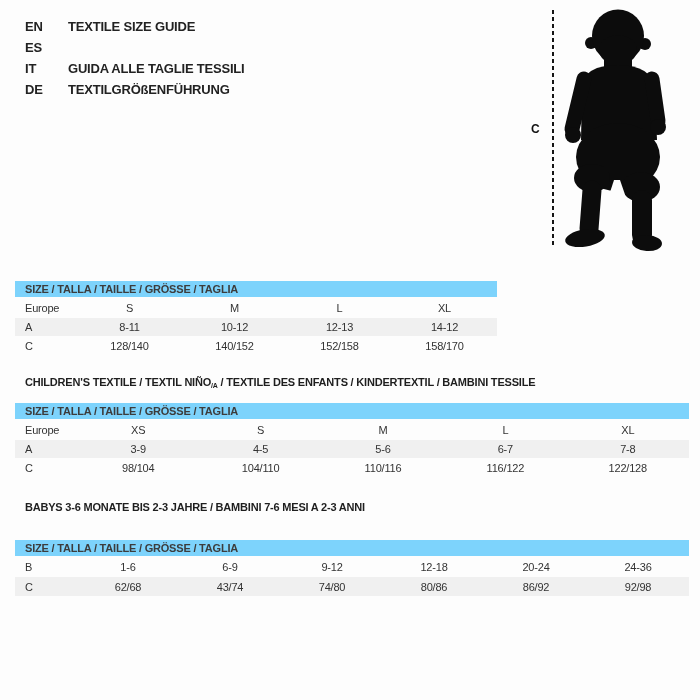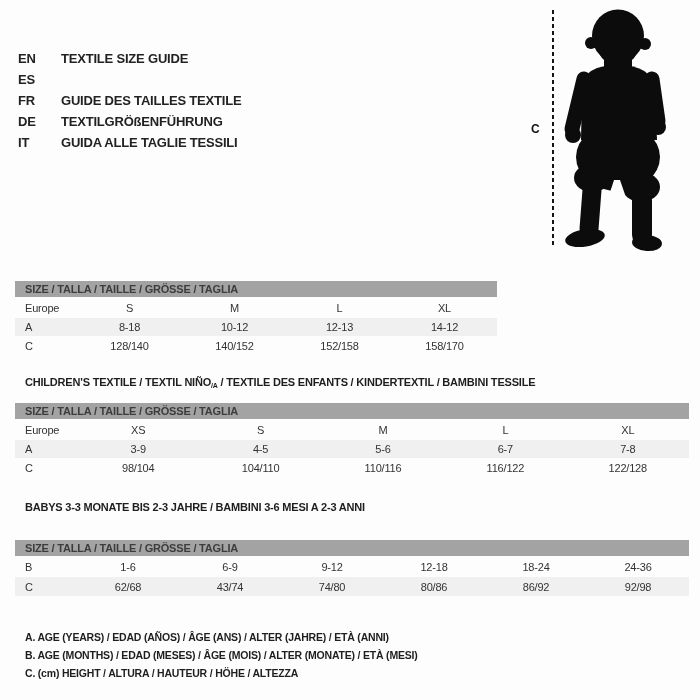--- a/index.html
+++ b/index.html
@@ -2,39 +2,39 @@
 <html><head>
 <meta charset="utf-8">
 <style>
   html,body{margin:0;padding:0;background:#fdfdfd;}
   .canvas{
     position:relative;width:700px;height:700px;background:#fdfdfd;
     font-family:"Liberation Sans",sans-serif;color:#2a2a2a;
     letter-spacing:-0.2px;overflow:hidden;
   }
   
-  .lang-list{position:absolute;left:18px;top:16px;margin-top:32px;}
+  .lang-list{position:absolute;left:25px;top:16px;}
   .lang-row{display:flex;font-size:13px;font-weight:700;line-height:21px;color:#222;}
   .lang-code{width:43px;}
   
   .measure-line{
     position:absolute;left:552px;top:10px;width:2px;height:236px;
     background:repeating-linear-gradient(to bottom,#151515 0 4px,transparent 4px 7px);
   }
   .measure-label{position:absolute;left:531px;top:122px;font-size:12px;font-weight:700;color:#111;}
   .baby-svg{position:absolute;left:558px;top:5px;}
   
   .sec-title{position:absolute;left:25px;font-size:11px;font-weight:700;color:#1e1e1e;line-height:18px;}
   .sub{font-size:7px;vertical-align:-2px;}
   
   table.size-table{position:absolute;border-collapse:collapse;table-layout:fixed;font-size:11px;color:#333;}
   .size-table td{padding:0;text-align:center;vertical-align:middle;overflow:hidden;white-space:nowrap;}
   .size-table td.lbl{text-align:left;padding-left:10px;}
   .size-table tr.hdr td{
-    background:#a3a3a3;text-align:left;padding-left:10px;
+    background:#7dd3fc;text-align:left;padding-left:10px;
     font-weight:700;color:#3c3c3c;
   }
   .size-table tr.hdr{height:16px;}
   .size-table tr.r-top{height:21px;margin-top:8px;}
   .size-table tr.r-mid{height:18px;}
   .size-table tr.r-bot{height:19px;}
   .size-table tr.alt td{background:#f0f0f0;}
   
   .footnotes{position:absolute;left:25px;top:628px;font-size:10.5px;font-weight:700;color:#1e1e1e;line-height:18px;}
 </style>
@@ -45,30 +45,26 @@
 
   <div class="lang-list">
     <div class="lang-row">
       <span class="lang-code">EN</span>
       <span class="lang-label">TEXTILE SIZE GUIDE</span>
     </div>
     <div class="lang-row">
       <span class="lang-code">ES</span>
     </div>
     <div class="lang-row">
-      <span class="lang-code">FR</span>
-      <span class="lang-label">GUIDE DES TAILLES TEXTILE</span>
+      <span class="lang-code">IT</span>
+      <span class="lang-label">GUIDA ALLE TAGLIE TESSILI</span>
     </div>
     <div class="lang-row">
       <span class="lang-code">DE</span>
       <span class="lang-label">TEXTILGRÖßENFÜHRUNG</span>
-    </div>
-    <div class="lang-row">
-      <span class="lang-code">IT</span>
-      <span class="lang-label">GUIDA ALLE TAGLIE TESSILI</span>
     </div>
   </div>
 
   <div class="measure-line"></div>
   <div class="measure-label">C</div>
   <svg class="baby-svg" width="125" height="250" viewBox="0 0 125 250" aria-hidden="true">
     <g fill="#0c0c0c" stroke="none">
 
       <circle cx="33" cy="38" r="6"></circle>
       <circle cx="87" cy="39" r="6"></circle>
@@ -118,21 +114,21 @@
     </tr>
     <tr class="r-top">
       <td class="lbl">Europe</td>
       <td>S</td>
       <td>M</td>
       <td>L</td>
       <td>XL</td>
     </tr>
     <tr class="r-mid alt">
       <td class="lbl">A</td>
-      <td>8-18</td>
+      <td>8-11</td>
       <td>10-12</td>
       <td>12-13</td>
       <td>14-12</td>
     </tr>
     <tr class="r-bot">
       <td class="lbl">C</td>
       <td>128/140</td>
       <td>140/152</td>
       <td>152/158</td>
       <td>158/170</td>
@@ -176,21 +172,21 @@
       <td>98/104</td>
       <td>104/110</td>
       <td>110/116</td>
       <td>116/122</td>
       <td>122/128</td>
     </tr>
   </tbody>
     </table>
 
   <div class="sec-title" style="top:498px;">
-    <div>BABYS 3-3 MONATE BIS 2-3 JAHRE / BAMBINI 3-6 MESI A 2-3 ANNI</div>
+    <div>BABYS 3-6 MONATE BIS 2-3 JAHRE / BAMBINI 7-6 MESI A 2-3 ANNI</div>
   </div>
 
   <table class="size-table" style="left:15px;top:540px;width:674px;">
     <colgroup>
         <col style="width:62px;">
         <col>
         <col>
         <col>
         <col>
         <col>
@@ -199,34 +195,29 @@
     <tbody>
         <tr class="hdr">
       <td colspan="7">SIZE / TALLA / TAILLE / GRÖSSE / TAGLIA</td>
     </tr>
     <tr class="r-top">
       <td class="lbl">B</td>
       <td>1-6</td>
       <td>6-9</td>
       <td>9-12</td>
       <td>12-18</td>
-      <td>18-24</td>
+      <td>20-24</td>
       <td>24-36</td>
     </tr>
     <tr class="r-bot alt">
       <td class="lbl">C</td>
       <td>62/68</td>
       <td>43/74</td>
       <td>74/80</td>
       <td>80/86</td>
       <td>86/92</td>
       <td>92/98</td>
     </tr>
   </tbody>
     </table>
 
-  <div class="footnotes">
-    <div>A. AGE (YEARS) / EDAD (AÑOS) / ÂGE (ANS) / ALTER (JAHRE) / ETÀ (ANNI)</div>
-    <div>B. AGE (MONTHS) / EDAD (MESES) / ÂGE (MOIS) / ALTER (MONATE) / ETÀ (MESI)</div>
-    <div>C. (cm) HEIGHT / ALTURA / HAUTEUR / HÖHE / ALTEZZA</div>
-  </div>
 
 </div>
 
 </body></html>

